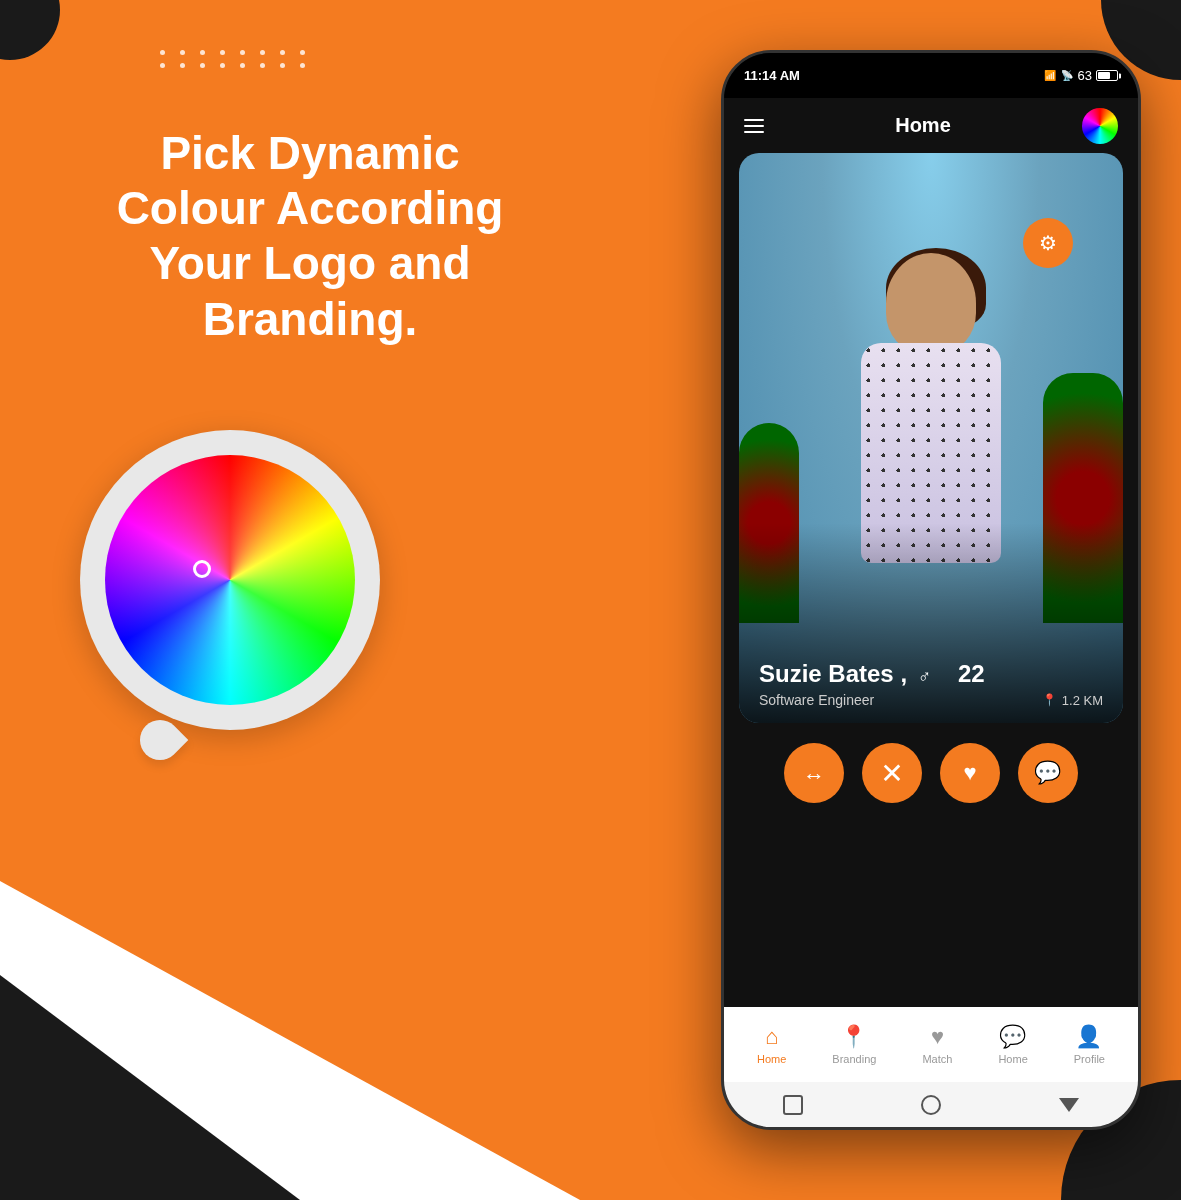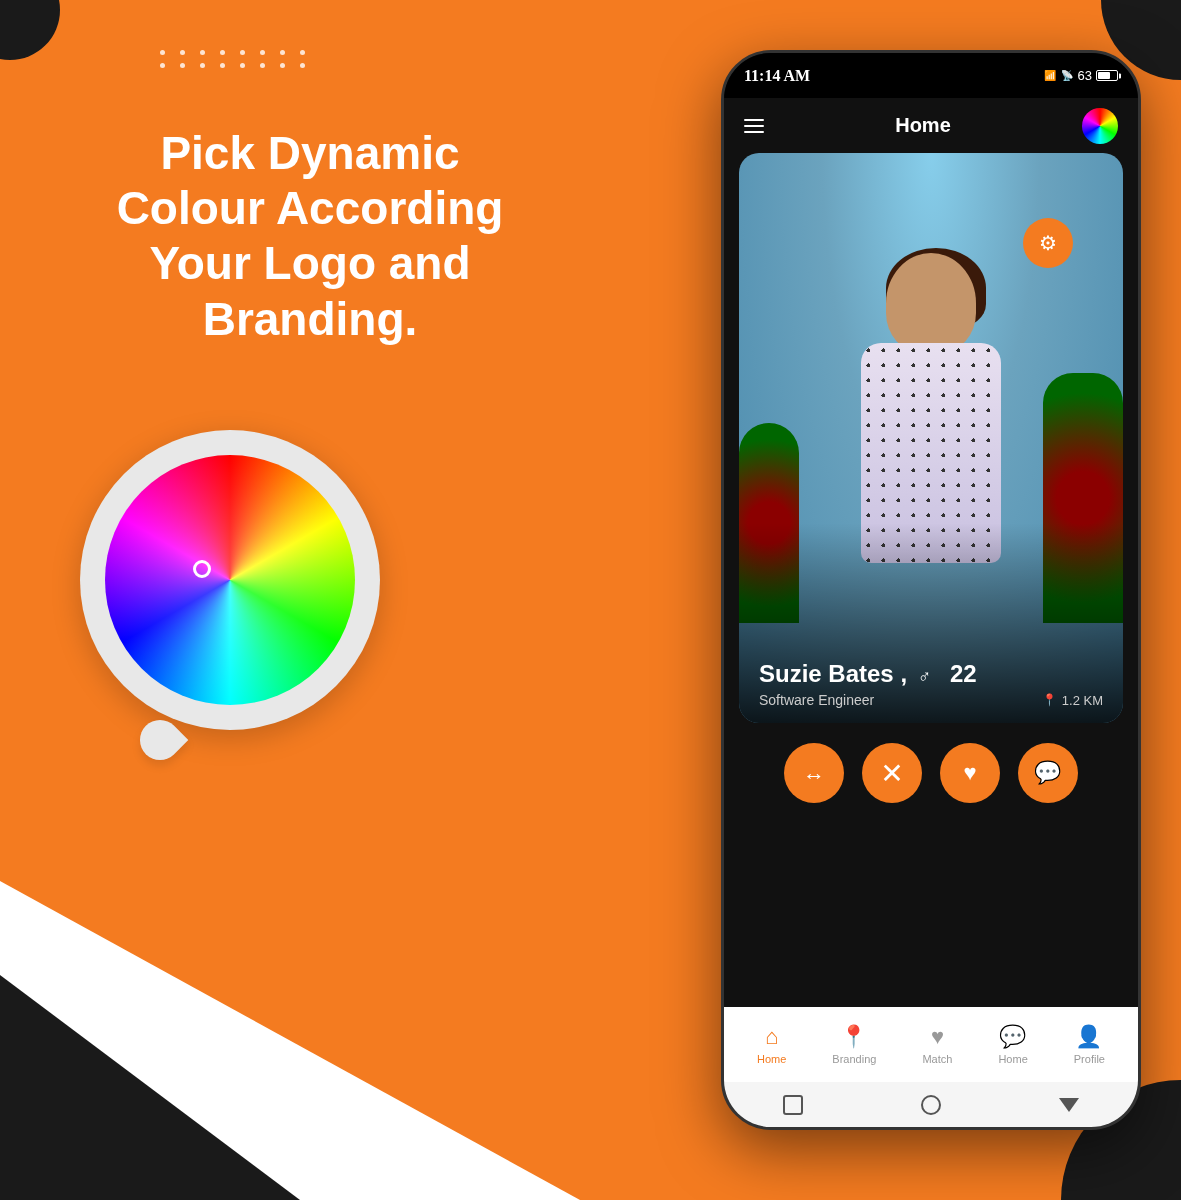--- a/index.html
+++ b/index.html
@@ -161,22 +161,21 @@
       height: 45px;
       display: flex;
       align-items: center;
       justify-content: space-between;
       padding: 0 20px;
       font-size: 11px;
       color: white;
     }
     .status-time {
       font-weight: 700;
-      font-size: 16px;
-      font-family: Liberation Serif, serif;
+      font-size: 13px;
     }
     .status-icons {
       display: flex;
       align-items: center;
       gap: 4px;
       font-size: 10px;
     }
     .battery-icon {
       width: 22px; height: 11px;
       border: 1.5px solid white;
@@ -521,21 +520,21 @@
       <div class="person-torso"></div>
       <div class="dress-dots"></div>
     </div>
 
     <div class="photo-overlay"></div>
 
     <div class="profile-info">
       <div class="profile-name">
         <span>Suzie Bates ,</span>
         <span style="font-size:18px; margin-left:4px">♂</span>
-        <span style="margin-left:12px">22</span>
+        <span style="margin-left:20px">22</span>
       </div>
       <div class="profile-job">
         <span>Software Engineer</span>
         <div class="distance-badge">
           <span class="location-pin">📍</span>
           <span>1.2 KM</span>
         </div>
       </div>
     </div>
   </div>

